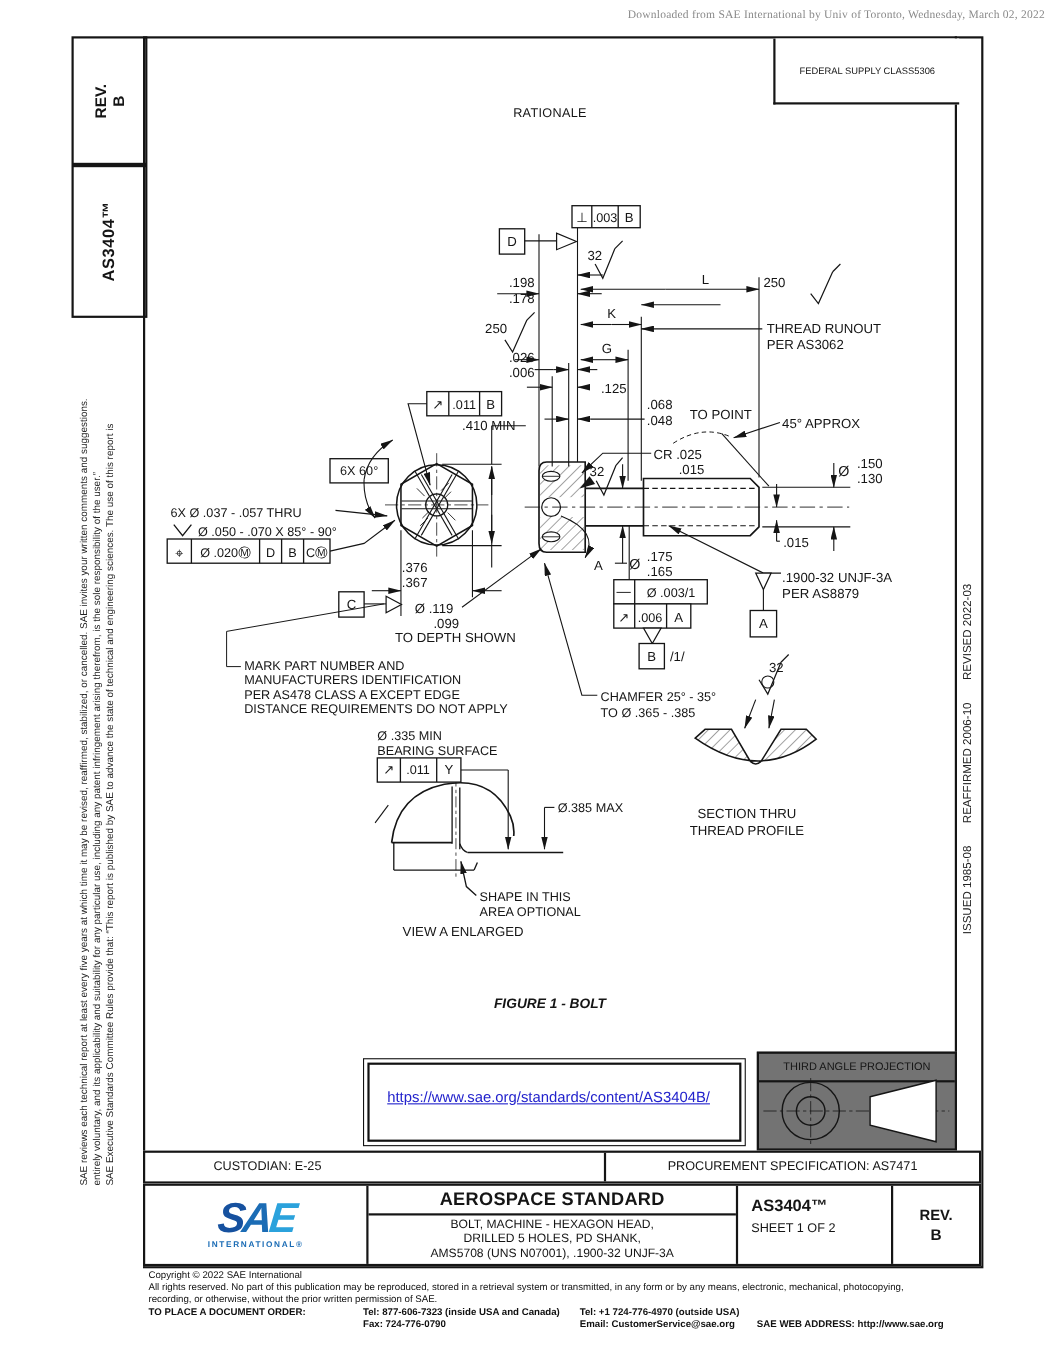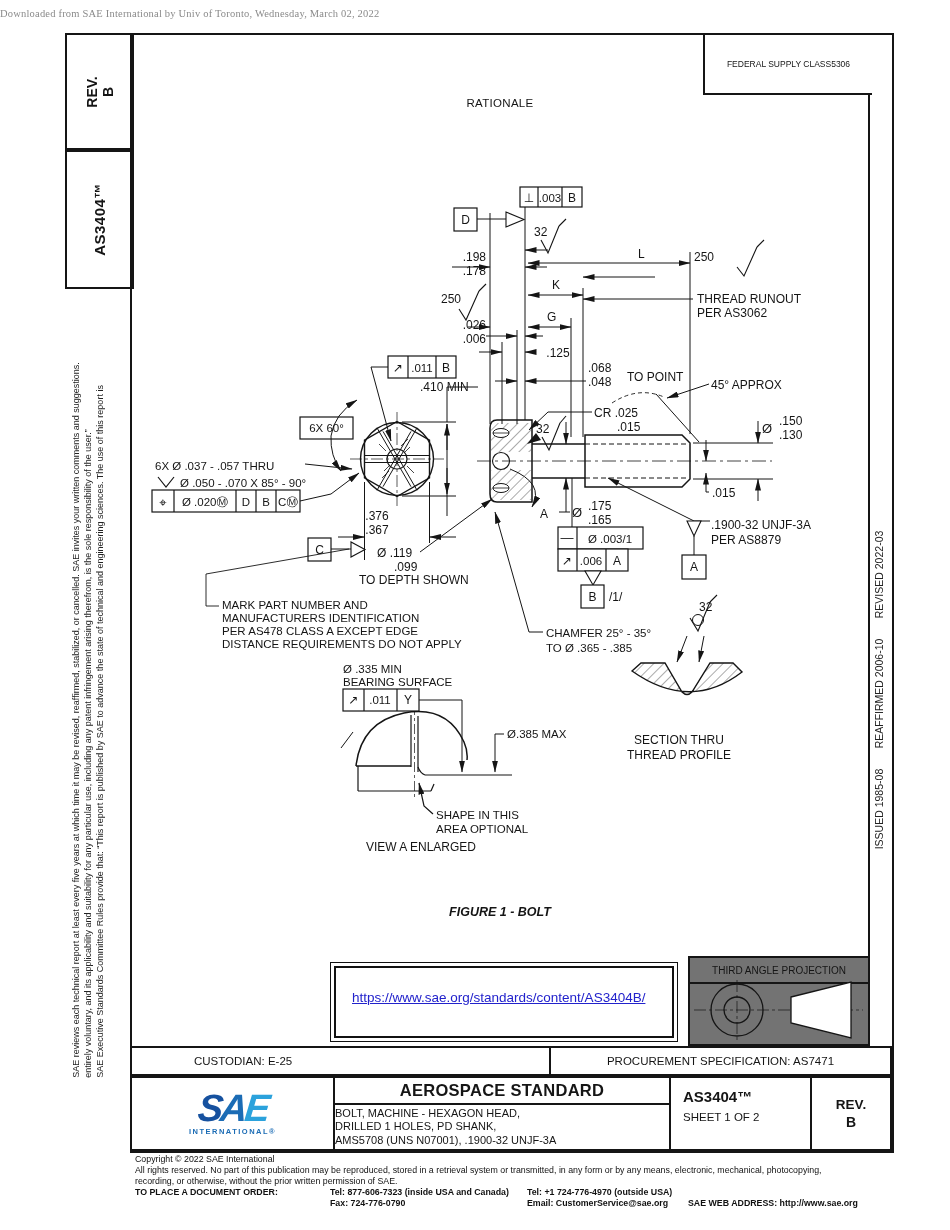--- a/index.html
+++ b/index.html
@@ -1,19 +1,19 @@
 <!DOCTYPE html>
 <html><head>
 <meta charset="utf-8">
 <style>
   html,body{margin:0;padding:0;background:#ffffff;}
   .page{position:relative;width:950px;height:1230px;background:#fff;overflow:hidden;
         font-family:"Liberation Sans","DejaVu Sans",sans-serif;color:#151515;}
   .abs{position:absolute;}
-  .banner{top:8px;left:0;width:950px;text-align:left;font-family:"Liberation Serif","DejaVu Serif",serif;
+  .banner{top:8px;left:0;width:950px;text-align:right;font-family:"Liberation Serif","DejaVu Serif",serif;
           font-size:10.5px;color:#8a8a8a;letter-spacing:.2px;}
   
   .main-frame{left:130px;top:33px;width:760px;height:1116px;border:2px solid #151515;}
   .right-strip{left:868px;top:33px;width:2px;height:1013px;background:#151515;}
   .revbox{left:65px;top:33px;width:65px;height:113px;border:2px solid #151515;display:flex;align-items:center;justify-content:center;background:#fff;}
   .numbox{left:65px;top:150px;width:65px;height:135px;border:2px solid #151515;display:flex;align-items:center;justify-content:center;background:#fff;}
   .rot{transform:rotate(-90deg);white-space:nowrap;}
   .revtxt{font-weight:bold;font-size:14px;line-height:16px;text-align:center;}
   .numtxt{font-weight:bold;font-size:15px;letter-spacing:.5px;}
   .vwrap{display:flex;align-items:center;justify-content:center;}
@@ -40,21 +40,21 @@
   .cust .c1{width:371px;border-right:2px solid #151515;display:flex;align-items:center;padding-left:14px;font-size:11.5px;box-sizing:border-box;}
   .cust .c2{flex:1;display:flex;align-items:center;justify-content:center;font-size:11.5px;}
   .tblock{left:130px;top:1076px;width:762px;height:75px;border:2px solid #151515;box-sizing:border-box;display:flex;background:#fff;}
   .tb-logo{width:203px;border-right:2px solid #151515;display:flex;flex-direction:column;align-items:center;justify-content:center;box-sizing:border-box;}
   .sae{font-weight:bold;font-style:italic;font-size:38px;line-height:34px;letter-spacing:-3px;transform:skewX(-6deg);}
   .sae .s1{color:#16519f;} .sae .s2{color:#1b6cb5;} .sae .s3{color:#2ba2dc;}
   .sae-sub{font-size:7.5px;font-weight:bold;color:#1b6cb5;letter-spacing:1.5px;margin-top:2px;}
   .tb-title{width:336px;border-right:2px solid #151515;box-sizing:border-box;display:flex;flex-direction:column;}
   .tb-title .hd{height:25px;border-bottom:2px solid #151515;display:flex;align-items:center;justify-content:center;
                 font-weight:bold;font-size:16.5px;letter-spacing:.3px;}
-  .tb-title .bd{flex:1;display:flex;flex-direction:column;justify-content:center;font-size:11px;line-height:13.5px;}
+  .tb-title .bd{flex:1;display:flex;flex-direction:column;align-items:center;justify-content:center;font-size:11px;line-height:13.5px;}
   .tb-num{width:141px;border-right:2px solid #151515;box-sizing:border-box;padding:10px 0 0 12px;}
   .tb-num .n1{font-weight:bold;font-size:15px;}
   .tb-num .n2{font-size:11.5px;margin-top:6px;}
   .tb-rev{flex:1;display:flex;flex-direction:column;align-items:center;justify-content:center;font-weight:bold;}
   .tb-rev .r1{font-size:13.5px;} .tb-rev .r2{font-size:14px;margin-top:2px;}
   .fline{position:absolute;font-size:8.8px;white-space:nowrap;color:#111;}
   .fbold{font-weight:bold;}
   
   svg.overlay{position:absolute;left:0;top:0;pointer-events:none;z-index:5;}
   svg text{font-family:"Liberation Sans","DejaVu Sans",sans-serif;fill:#151515;font-size:12px;}
@@ -118,21 +118,21 @@
 
   <div class="abs tblock">
     <div class="tb-logo">
       <div class="sae"><span class="s1">S</span><span class="s2">A</span><span class="s3">E</span></div>
       <div class="sae-sub">INTERNATIONAL®</div>
     </div>
     <div class="tb-title">
       <div class="hd">AEROSPACE STANDARD</div>
       <div class="bd">
         <div>BOLT, MACHINE - HEXAGON HEAD,</div>
-        <div>DRILLED 1 HOLES, PD SHANK,</div>
+        <div>DRILLED 5 HOLES, PD SHANK,</div>
         <div>AMS5708 (UNS N07001), .1900-32 UNJF-3A</div>
       </div>
     </div>
     <div class="tb-num">
       <div class="n1">AS3404™</div>
       <div class="n2">SHEET 1 OF 2</div>
     </div>
     <div class="tb-rev">
       <div class="r1">REV.</div>
       <div class="r2">B</div>

